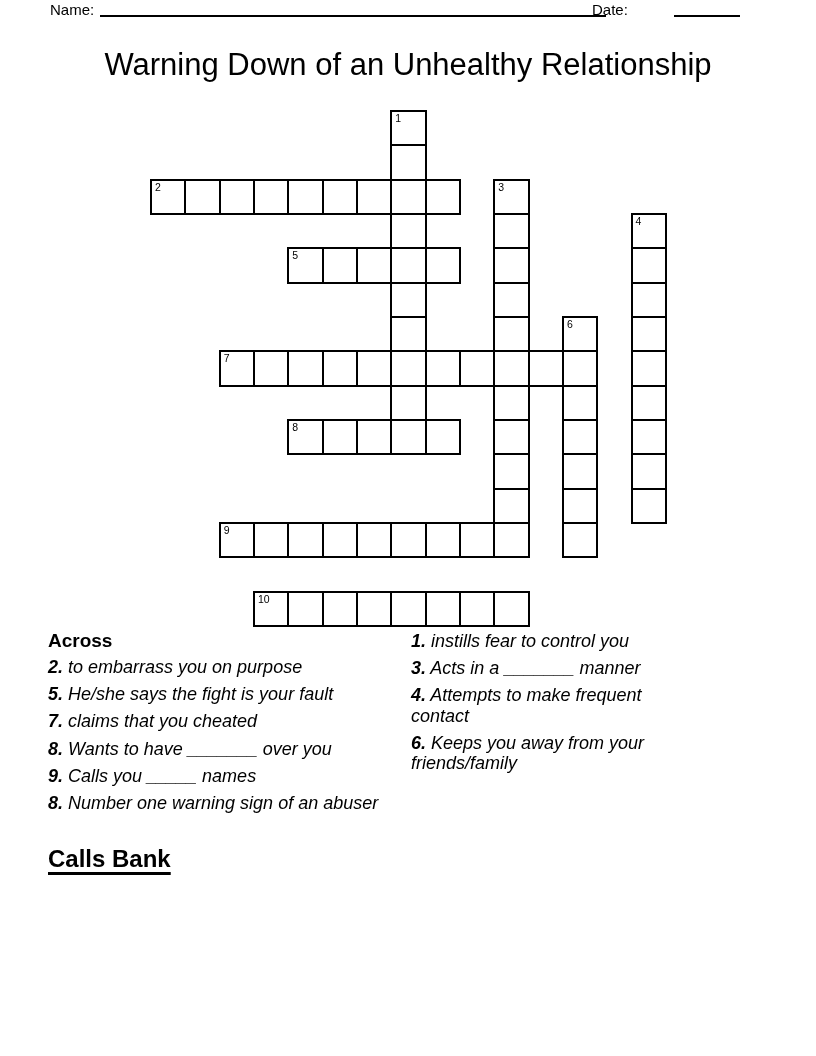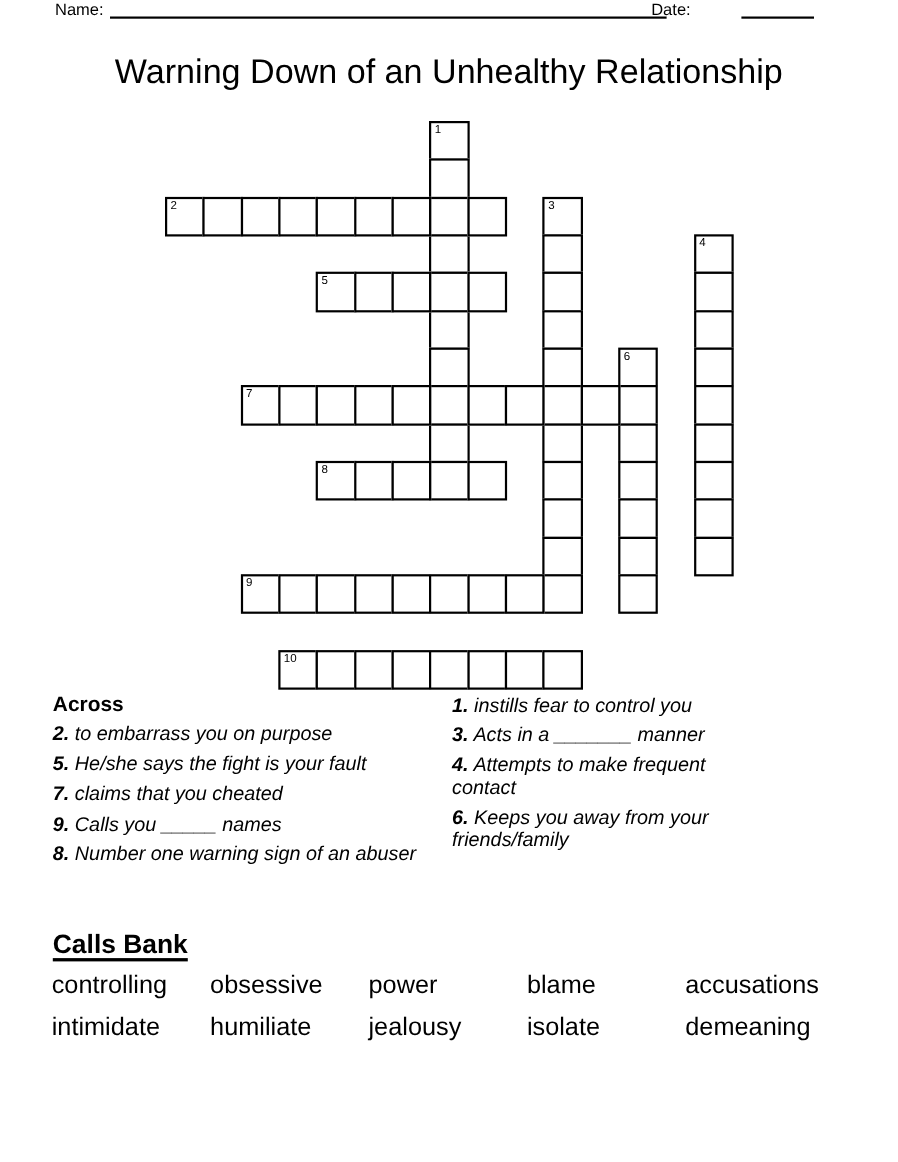--- a/index.html
+++ b/index.html
@@ -203,41 +203,30 @@
       <div class="cell" style="left: 308.97px; top: 480.62px;"></div>
       <div class="cell" style="left: 343.3px; top: 480.62px;"></div>
     </div>
 
   <div class="clues-col clues-across">
     <h2>Across</h2>
     <div id="across-list">
         <p class="clue"><b>2.</b> to embarrass you on purpose</p>
         <p class="clue"><b>5.</b> He/she says the fight is your fault</p>
         <p class="clue"><b>7.</b> claims that you cheated</p>
+        <p class="clue"><b>8.</b> Wants to have _______ over you</p>
         <p class="clue"><b>9.</b> Calls you _____ names</p>
         <p class="clue"><b>8.</b> Number one warning sign of an abuser</p>
       </div>
   </div>
 
   <div class="clues-col clues-down">
     <div id="down-list">
         <p class="clue"><b>1.</b> instills fear to control you</p>
         <p class="clue"><b>3.</b> Acts in a _______ manner</p>
         <p class="clue"><b>4.</b> Attempts to make frequent contact</p>
         <p class="clue"><b>6.</b> Keeps you away from your friends/family</p>
       </div>
   </div>
 
   <h2 class="wb-heading">Calls Bank</h2>
-  <div class="wb-grid" id="wb-grid">
-      <span>controlling</span>
-      <span>obsessive</span>
-      <span>power</span>
-      <span>blame</span>
-      <span>accusations</span>
-      <span>intimidate</span>
-      <span>humiliate</span>
-      <span>jealousy</span>
-      <span>isolate</span>
-      <span>demeaning</span>
-    </div>
 
 </div>
 
 </body></html>

